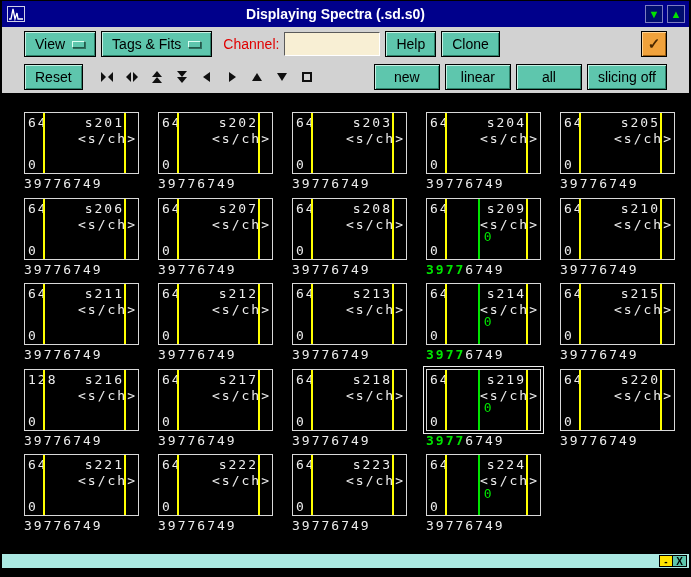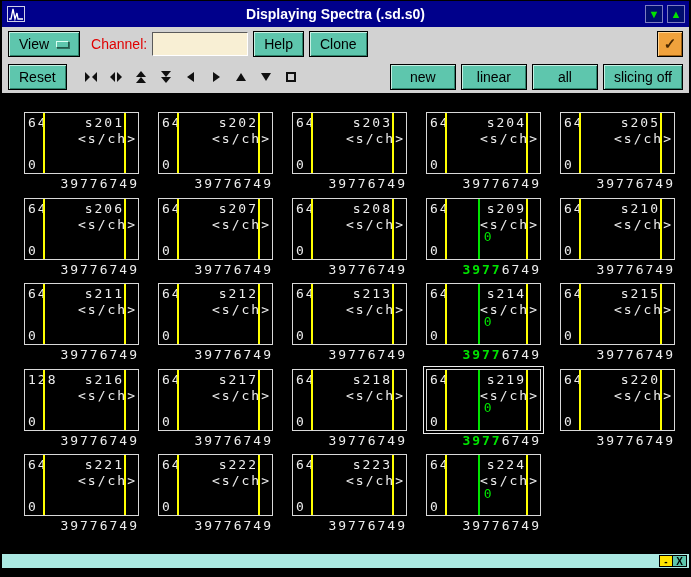--- a/index.html
+++ b/index.html
@@ -8,21 +8,21 @@
           display:flex;flex-direction:column;background:#d2d2d2;overflow:hidden}
 
   
   .titlebar{height:26px;background:var(--titlebar,#00008b);display:flex;align-items:center;gap:4px;padding:0 4px;flex:none}
   .appicon{width:20px;height:18px;display:inline-flex;align-items:center;justify-content:center}
   .title{flex:1;text-align:center;color:#fff;font-weight:bold;font-size:14px}
   .winbtn{width:18px;height:18px;background:#000d6e;border:1px solid #7d7dc0;color:var(--cursor,#00e300);
           font-size:11px;line-height:1;display:inline-flex;align-items:center;justify-content:center;cursor:pointer}
 
   
-  .toolbar{display:flex;align-items:center;gap:5px;padding:4px 6px;background:#d2d2d2;flex:none}
+  .toolbar{display:flex;align-items:center;gap:5px;padding:4px 22px;background:#d2d2d2;flex:none}
   .row1{height:34px}
   .row2{height:32px}
   .btn{font-family:"Liberation Sans",sans-serif;font-size:14px;color:#000;background:var(--button,#5ec6ad);
        border:1px solid #000;box-shadow:inset 1px 1px 0 #c6f0e3,inset -1px -1px 0 #2e8069;
        height:26px;padding:0 10px;display:inline-flex;align-items:center;justify-content:center;gap:7px;cursor:pointer;white-space:nowrap}
   .menu .mark{width:13px;height:7px;background:var(--button,#5ec6ad);flex:none;
        border-top:1px solid #dcfff3;border-left:1px solid #dcfff3;border-right:1px solid #1e5b4a;border-bottom:1px solid #1e5b4a;
        box-shadow:1px 1px 0 rgba(0,0,0,.45)}
   .channel-label{color:var(--channel_label,#e00000);font-weight:normal;font-size:14px;margin-left:6px}
   .channel-input{width:96px;height:24px;background:var(--entry,#f8efd4);padding:0 4px;font-size:13px;
@@ -44,21 +44,21 @@
   .ymax{top:3px;left:3px}
   .sname{top:3px;right:14px}
   .unit{top:19px;right:1px}
   .ymin{bottom:2px;left:3px}
   .yline{position:absolute;top:0;bottom:0;width:2px;background:var(--marker,#ffff00)}
   .yline.l{left:var(--yl,16%)} .yline.r{left:var(--yr,88%)}
   .gline{display:none;position:absolute;top:0;bottom:0;width:2px;background:var(--cursor,#00e300)}
   .gline{left:var(--gl,45%)}
   .gzero{display:none;left:calc(var(--gl,45%) + 6px);top:52%;color:var(--cursor,#00e300)}
   .panel.green .gline,.panel.green .gzero{display:block}
-  .xlabels{display:flex;justify-content:flex-end;margin-top:2px;color:var(--plot_text,#ededed);
+  .xlabels{display:flex;justify-content:flex-start;margin-top:2px;color:var(--plot_text,#ededed);
        font-family:"DejaVu Sans Mono",monospace;font-size:13px;letter-spacing:2px;line-height:1.2}
   .green-label{color:var(--cursor,#00e300);font-weight:bold}
 
   
   .scrollbar{height:15px;background:var(--scrollbar,#abe9e2);border-top:1px solid #000;position:relative;flex:none;cursor:pointer}
   .sb-ctrl{position:absolute;right:2px;top:1px;display:flex;height:12px}
   .sb-seg{width:14px;display:flex;align-items:center;justify-content:center;font:bold 10px "Liberation Sans",sans-serif;color:#000;border:1px solid #000;cursor:pointer}
   .sb-minus{background:#ffe400}
   .sb-close{background:var(--button,#5ec6ad);border-left:none}
   .bottom-edge{height:9px;background:#000;flex:none}
@@ -82,20 +82,24 @@
     <span class="winbtn">
         <span>▲</span>
       </span>
   </div>
 
   <div class="toolbar row1">
     <button class="btn menu">
       <span>View</span>
       <span class="mark"></span>
     </button>
+    <button class="btn menu">
+      <span>Tags &amp; Fits</span>
+      <span class="mark"></span>
+    </button>
     <span class="channel-label">Channel:</span>
     <input class="channel-input" type="text" value="" style="">
     <button class="btn">Help</button>
     <button class="btn">Clone</button>
     <button class="checkbtn">
       <span>✓</span>
     </button>
   </div>
 
   <div class="toolbar row2">

